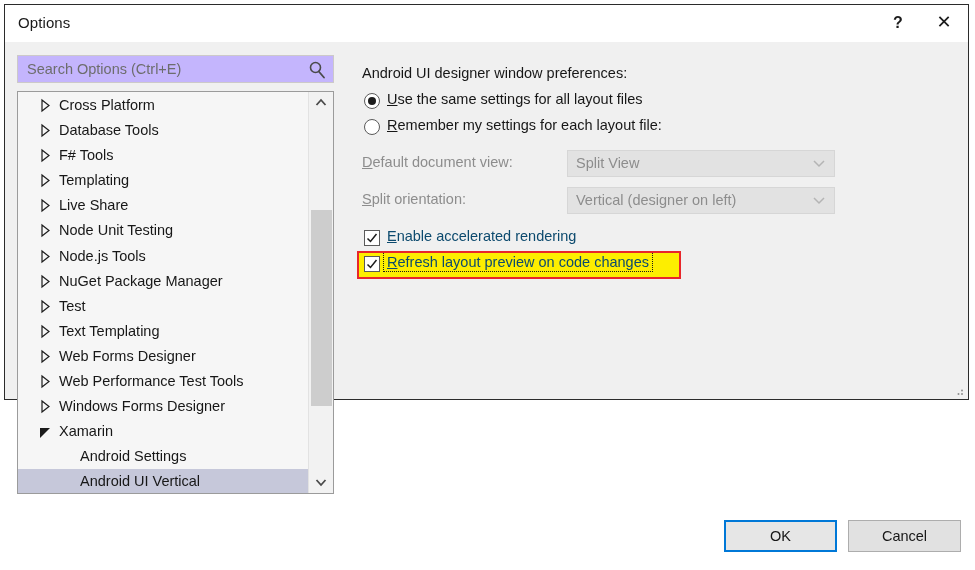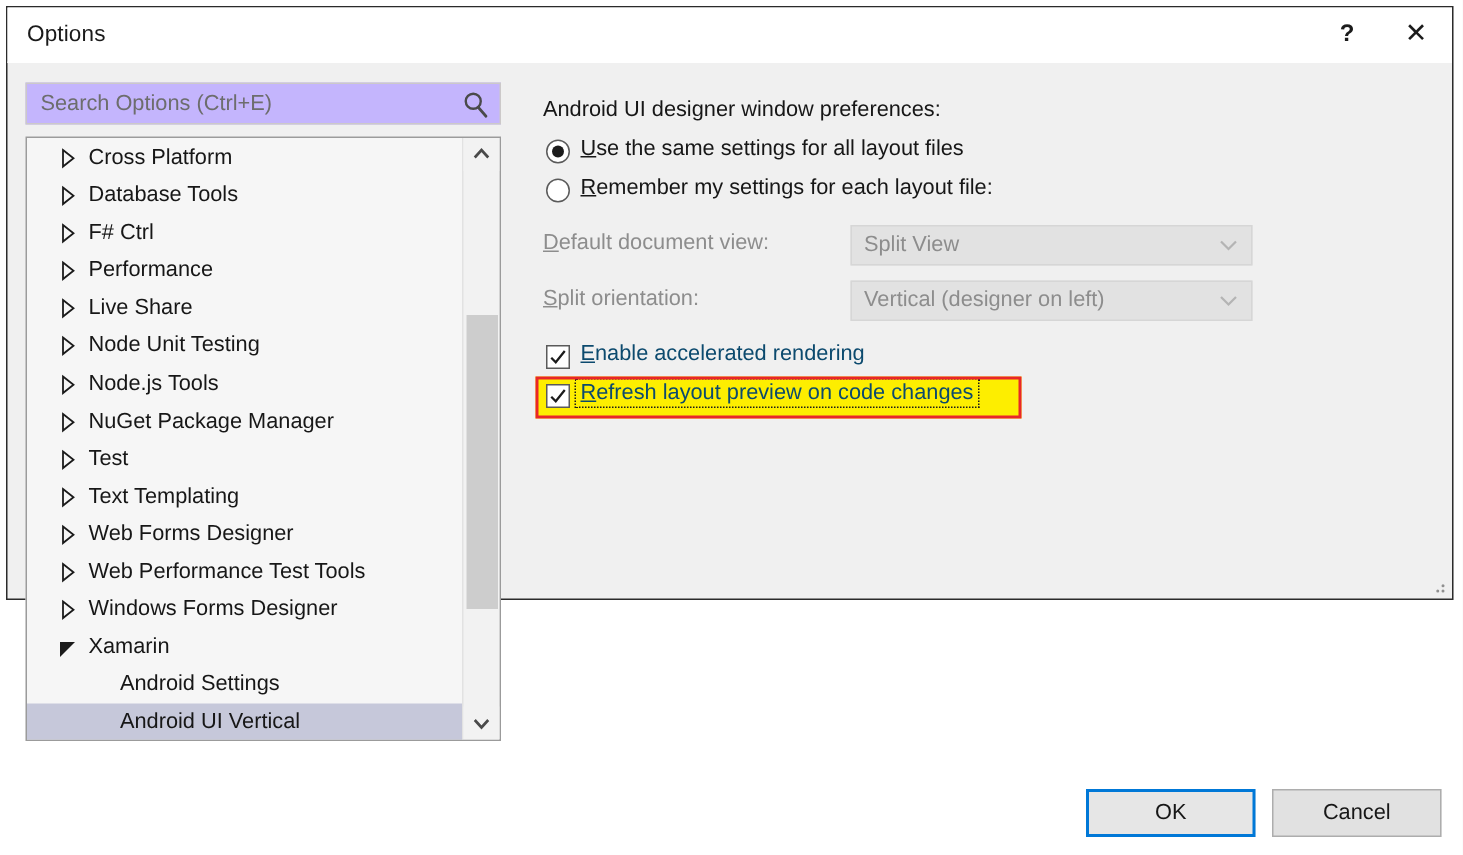--- a/index.html
+++ b/index.html
@@ -318,21 +318,20 @@
     top: 515px;
     width: 113px;
     height: 32px;
     box-sizing: border-box;
     background: #e1e1e1;
     font-family: "Liberation Sans", sans-serif;
     font-size: 14.5px;
     color: #171717;
     cursor: default;
     padding: 4px;
-    margin-top: 6px;
   }
   #ok-button {
     left: 719px;
     border: 2px solid #0078d7;
     background: #e6e6e6;
   }
   #cancel-button {
     left: 843px;
     border: 1px solid #adadad;
   }
@@ -380,27 +379,27 @@
         <div class="tree-row lvl1">
           <svg class="tree-arrow" viewBox="0 0 14 25">
             <polygon points="4,7 11,12.5 4,18" fill="none" stroke="#1b1b1b" stroke-width="1.2"></polygon>
           </svg>
           <span class="tree-label">Database Tools</span>
         </div>
         <div class="tree-row lvl1">
           <svg class="tree-arrow" viewBox="0 0 14 25">
             <polygon points="4,7 11,12.5 4,18" fill="none" stroke="#1b1b1b" stroke-width="1.2"></polygon>
           </svg>
-          <span class="tree-label">F# Ctrl</span>
-        </div>
-        <div class="tree-row lvl1">
-          <svg class="tree-arrow" viewBox="0 0 14 25">
-            <polygon points="4,7 11,12.5 4,18" fill="none" stroke="#1b1b1b" stroke-width="1.2"></polygon>
-          </svg>
-          <span class="tree-label">Performance</span>
+          <span class="tree-label">F# Tools</span>
+        </div>
+        <div class="tree-row lvl1">
+          <svg class="tree-arrow" viewBox="0 0 14 25">
+            <polygon points="4,7 11,12.5 4,18" fill="none" stroke="#1b1b1b" stroke-width="1.2"></polygon>
+          </svg>
+          <span class="tree-label">Templating</span>
         </div>
         <div class="tree-row lvl1">
           <svg class="tree-arrow" viewBox="0 0 14 25">
             <polygon points="4,7 11,12.5 4,18" fill="none" stroke="#1b1b1b" stroke-width="1.2"></polygon>
           </svg>
           <span class="tree-label">Live Share</span>
         </div>
         <div class="tree-row lvl1">
           <svg class="tree-arrow" viewBox="0 0 14 25">
             <polygon points="4,7 11,12.5 4,18" fill="none" stroke="#1b1b1b" stroke-width="1.2"></polygon>

